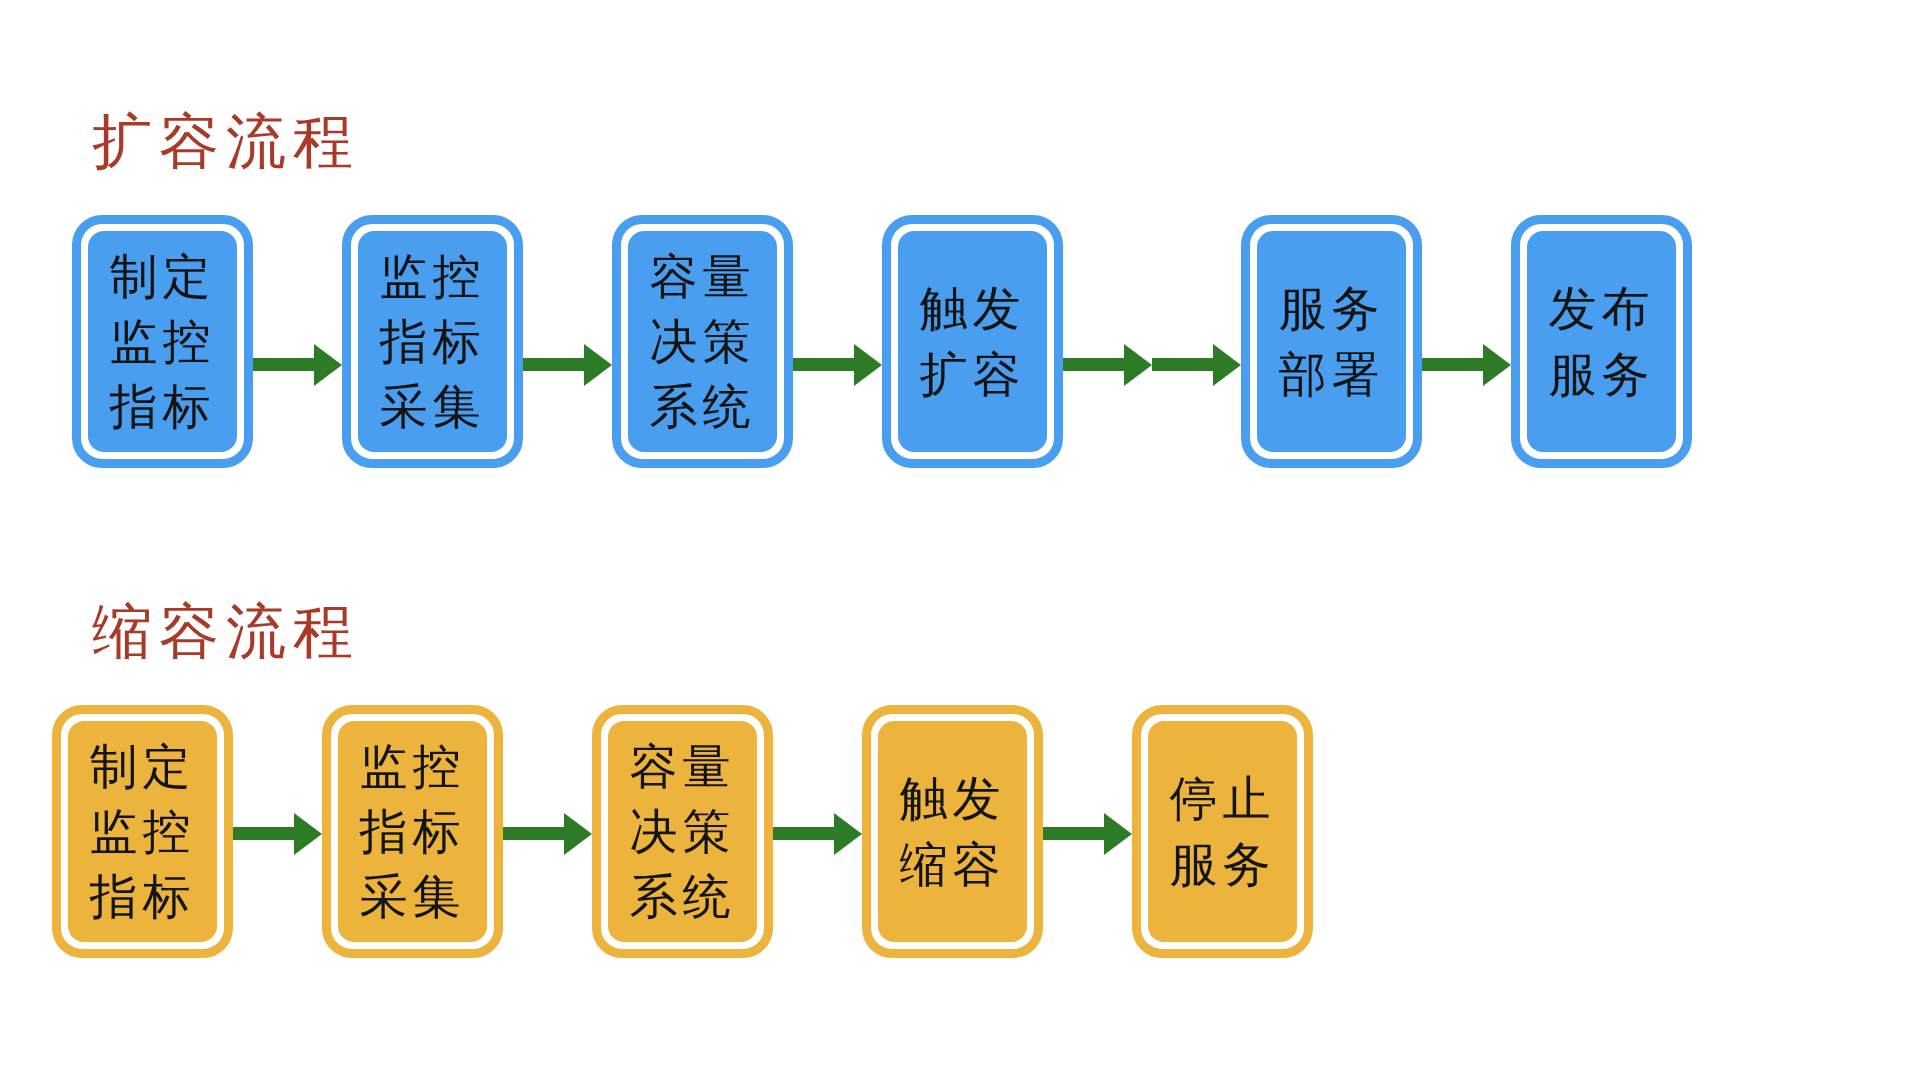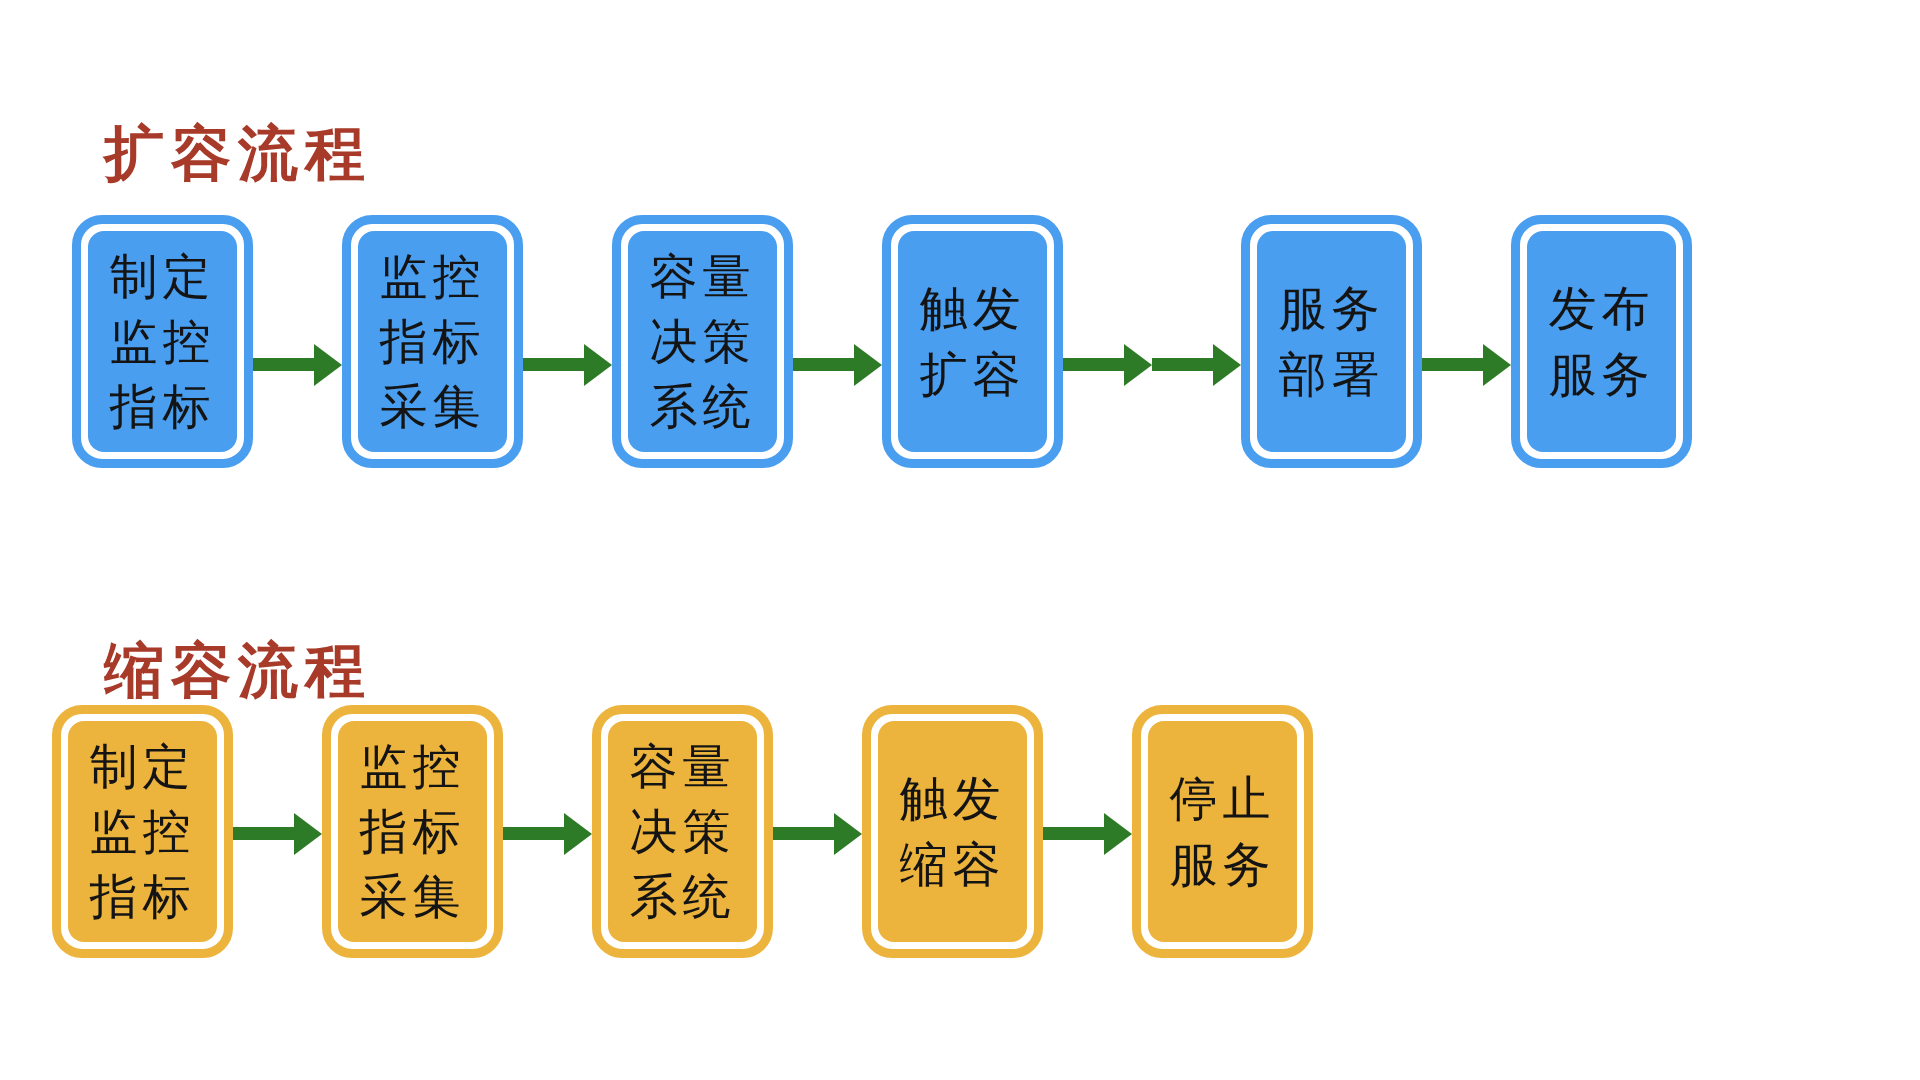--- a/index.html
+++ b/index.html
@@ -16,29 +16,29 @@
   .canvas {
     position: relative;
     width: 1920px;
     height: 1080px;
     background: var(--page-bg);
     overflow: hidden;
     font-family: "Liberation Sans", sans-serif;
   }
   .flow-title {
     position: absolute;
-    margin: 12px;
+    margin: 0;
     font-size: 60px;
-    font-weight: 700;
+    font-weight: 400;
     color: var(--title-red);
     letter-spacing: 7px;
     white-space: nowrap;
   }
   #title-scale-up   { left: 92px; top: 102px; }
-  #title-scale-down { left: 92px; top: 619px; }
+  #title-scale-down { left: 92px; top: 592px; }
   .row {
     position: absolute;
     display: flex;
     align-items: center;
   }
   #row-scale-up   { left: 72px; top: 215px; }
   #row-scale-down { left: 52px; top: 705px; }
   .node {
     flex: 0 0 auto;
     width: 181px;

